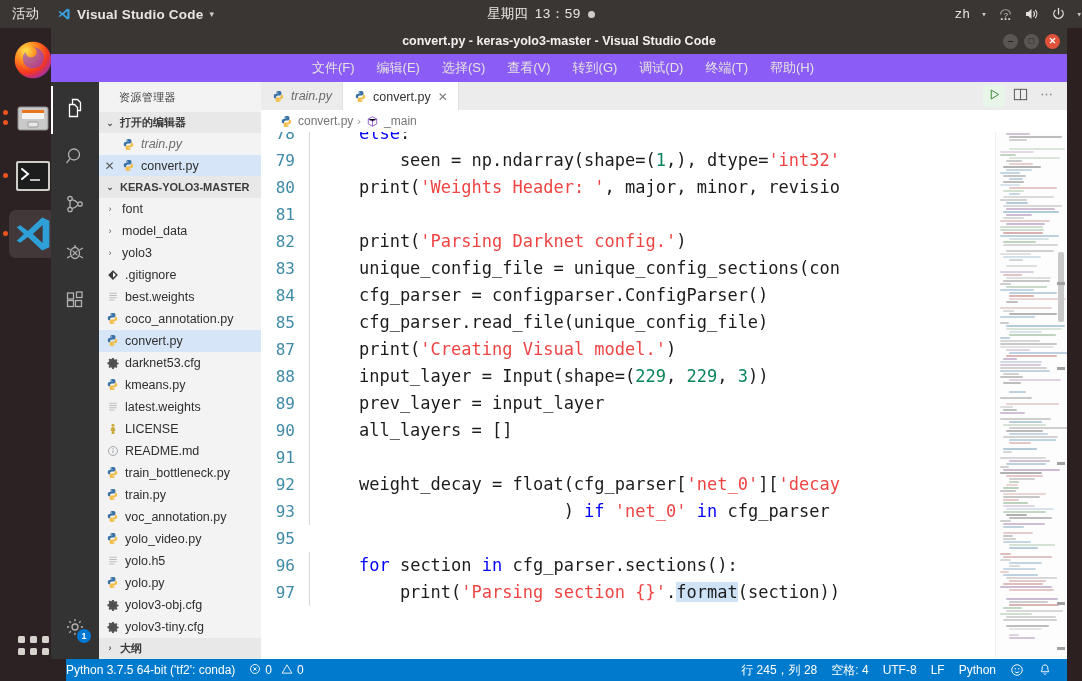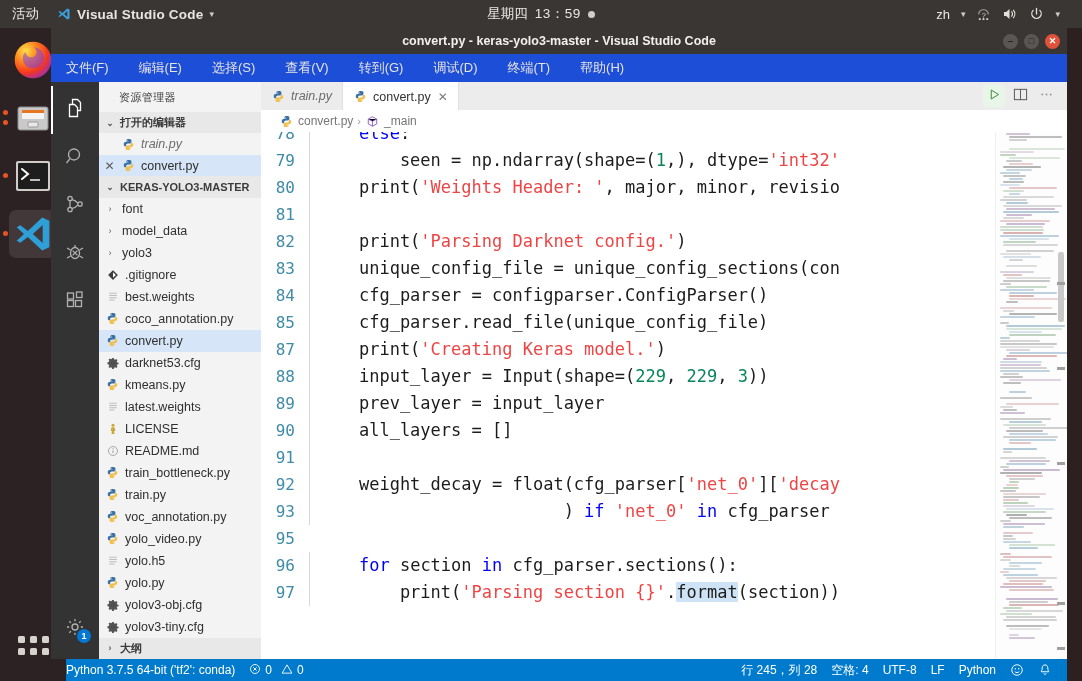--- a/index.html
+++ b/index.html
@@ -27,21 +27,21 @@
   .gp-appname { font-weight: bold; font-size: 13.5px; letter-spacing: .2px; }
   .caret { font-size: 9px; opacity: .85; }
   .gp-clock {
     position: absolute; left: 0; right: 0; text-align: center;
     display: flex; justify-content: center; align-items: center; gap: 7px;
     pointer-events: none;
   }
   .gp-clock .day { font-size: 13.5px; }
   .gp-clock .time { font-size: 13.5px; letter-spacing: .5px; }
   .dot-ind { width: 7px; height: 7px; border-radius: 50%; background: #cfcdc9; display:inline-block; }
-  .gp-right { margin-left: auto; display: flex; align-items: center; gap: 11px; padding-right: 22px; }
+  .gp-right { margin-left: auto; display: flex; align-items: center; gap: 11px; padding-right: 0; font-family: Liberation Mono, monospace; }
   .gp-right .lang { font-size: 13px; }
   .tray-icon { display: inline-flex; align-items: center; }
 
   
   .dock {
     position: absolute; top: 28px; left: 0; width: 66px; height: 653px;
     background: #2d2223;
     display: flex; flex-direction: column; align-items: center;
     padding-top: 8px; gap: 10px;
   }
@@ -62,22 +62,22 @@
   .vsc-titlebar {
     height: 26px; background: #3a3634; color: #f2f0ee;
     display: flex; align-items: center; justify-content: center;
     position: relative; font-size: 12.5px; font-weight: bold;
   }
   .win-ctrls { position: absolute; right: 7px; top: 0; height: 26px; display: flex; align-items: center; gap: 6px; }
   .win-btn { width: 15px; height: 15px; border-radius: 50%; background: #5a5654; display:flex; align-items:center; justify-content:center; color:#1d1b19; font-size: 9px; line-height: 1; }
   .win-btn.close { background: #e0533a; color: #fff; }
 
   .vsc-menubar {
-    height: 28px; background: #1d4ed8; color: #e6e3e0;
-    display: flex; align-items: center; padding-left: 8px; gap: 16px; font-size: 13px;
+    height: 28px; background: #8b5cf6; color: #e6e3e0;
+    display: flex; align-items: center; padding-left: 8px; gap: 8px; font-size: 13px; justify-content: center;
   }
   .menu-item { padding: 3px 7px; border-radius: 2px; white-space: nowrap; }
 
   .vsc-body { flex: 1; display: flex; min-height: 0; }
 
   
   .activitybar {
     width: 48px; background: #333333; display: flex; flex-direction: column; align-items: center;
     padding-top: 4px;
   }
@@ -631,21 +631,21 @@
           <div class="code-scroll">
             <div class="code-lines" id="code-lines">
                 <div class="cl"><span class="lnum">78</span><span class="ccode ind-guide"><span class="t-plain">    </span><span class="t-kw">else</span><span class="t-plain">:</span></span></div>
                 <div class="cl"><span class="lnum">79</span><span class="ccode ind-guide"><span class="t-plain">        seen = np.ndarray(shape=(</span><span class="t-num">1</span><span class="t-plain">,), dtype=</span><span class="t-str">'int32'</span></span></div>
                 <div class="cl"><span class="lnum">80</span><span class="ccode ind-guide"><span class="t-plain">    print(</span><span class="t-str">'Weights Header: '</span><span class="t-plain">, major, minor, revisio</span></span></div>
                 <div class="cl"><span class="lnum">81</span><span class="ccode ind-guide"></span></div>
                 <div class="cl"><span class="lnum">82</span><span class="ccode ind-guide"><span class="t-plain">    print(</span><span class="t-str">'Parsing Darknet config.'</span><span class="t-plain">)</span></span></div>
                 <div class="cl"><span class="lnum">83</span><span class="ccode ind-guide"><span class="t-plain">    unique_config_file = unique_config_sections(con</span></span></div>
                 <div class="cl"><span class="lnum">84</span><span class="ccode ind-guide"><span class="t-plain">    cfg_parser = configparser.ConfigParser()</span></span></div>
                 <div class="cl"><span class="lnum">85</span><span class="ccode ind-guide"><span class="t-plain">    cfg_parser.read_file(unique_config_file)</span></span></div>
-                <div class="cl"><span class="lnum">87</span><span class="ccode ind-guide"><span class="t-plain">    print(</span><span class="t-str">'Creating Keras model.'</span><span class="t-plain">)</span></span></div>
+                <div class="cl"><span class="lnum">87</span><span class="ccode ind-guide"><span class="t-plain">    print(</span><span class="t-str">'Creating Visual model.'</span><span class="t-plain">)</span></span></div>
                 <div class="cl"><span class="lnum">88</span><span class="ccode ind-guide"><span class="t-plain">    input_layer = Input(shape=(</span><span class="t-num">229</span><span class="t-plain">, </span><span class="t-num">229</span><span class="t-plain">, </span><span class="t-num">3</span><span class="t-plain">))</span></span></div>
                 <div class="cl"><span class="lnum">89</span><span class="ccode ind-guide"><span class="t-plain">    prev_layer = input_layer</span></span></div>
                 <div class="cl"><span class="lnum">90</span><span class="ccode ind-guide"><span class="t-plain">    all_layers = []</span></span></div>
                 <div class="cl"><span class="lnum">91</span><span class="ccode ind-guide"></span></div>
                 <div class="cl"><span class="lnum">92</span><span class="ccode ind-guide"><span class="t-plain">    weight_decay = float(cfg_parser[</span><span class="t-str">'net_0'</span><span class="t-plain">][</span><span class="t-str">'decay</span></span></div>
                 <div class="cl"><span class="lnum">93</span><span class="ccode ind-guide"><span class="t-plain">                        ) </span><span class="t-kw">if </span><span class="t-str">'net_0' </span><span class="t-kw">in </span><span class="t-plain">cfg_parser</span></span></div>
                 <div class="cl"><span class="lnum">95</span></div>
                 <div class="cl"><span class="lnum">96</span><span class="ccode ind-guide"><span class="t-plain">    </span><span class="t-kw">for </span><span class="t-plain">section </span><span class="t-kw">in </span><span class="t-plain">cfg_parser.sections():</span></span></div>
                 <div class="cl"><span class="lnum">97</span><span class="ccode ind-guide"><span class="t-plain">        print(</span><span class="t-str">'Parsing section {}'</span><span class="t-plain">.</span><span class="t-sel">format</span><span class="t-plain">(section))</span></span></div>
               </div>

